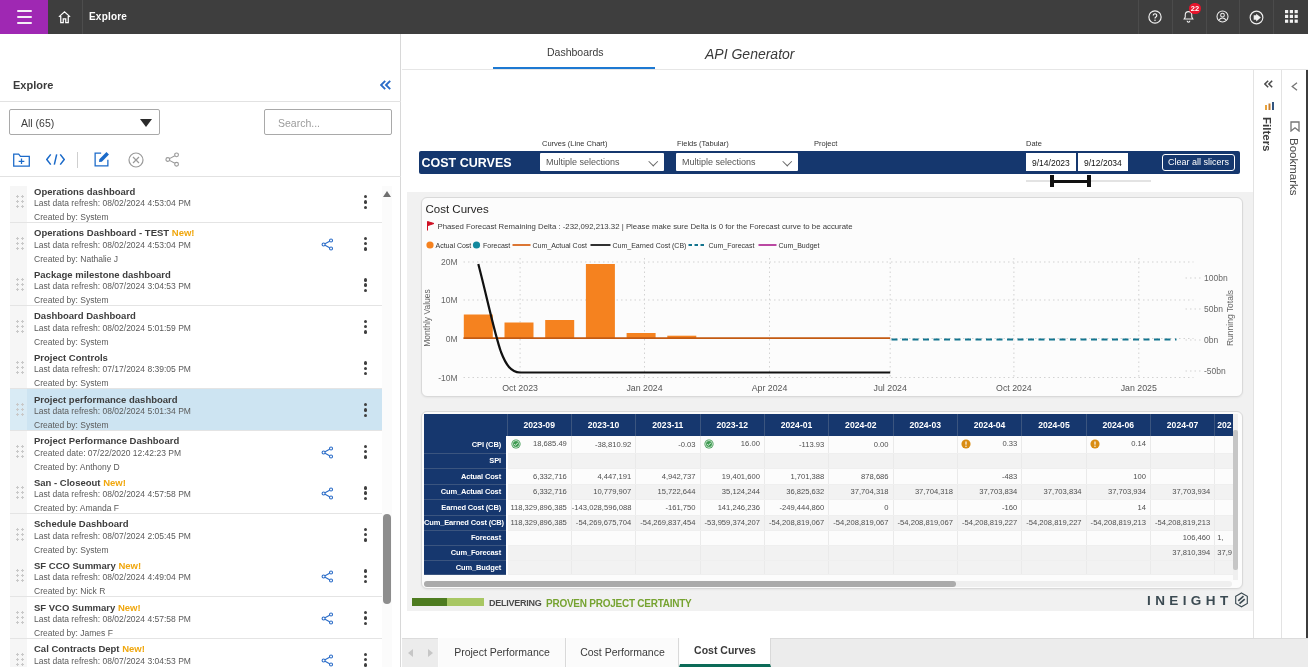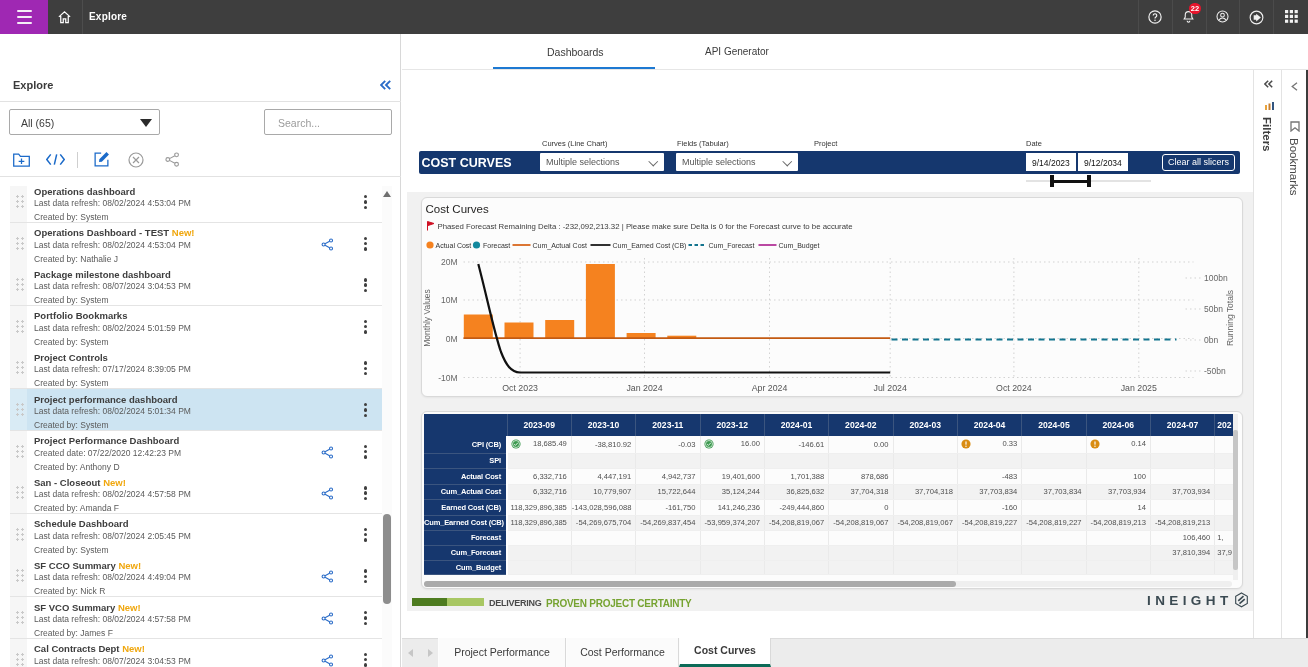--- a/index.html
+++ b/index.html
@@ -48,21 +48,21 @@
   .rdots { position:absolute; left:354px; top:14px; width:4px; height:14px; }
   .rdots i { position:absolute; left:0; width:3.4px; height:3.4px; border-radius:50%; background:#3f3f3f; }
 
   
   #lscroll { left:382px; top:186px; width:10px; height:481px; background:#fbfbfb; }
   #lthumb { left:383px; top:514px; width:8px; height:90px; background:#8d8d8d; border-radius:4px; }
 
   
   #main-tabs { left:402px; top:34px; width:906px; height:36px; background:#fff; border-bottom:1px solid #e6e6e6; }
   #tab-dash { left:547px; top:45.5px; font-size:10.5px; color:#3b3b3b; }
-  #tab-api { left:705px; top:45.5px; font-size:10px; color:#3b3b3b; }
+  #tab-api { left:705px; top:45.5px; font-size:14px; color:#3b3b3b;font-style:italic; }
   #tab-underline { left:493px; top:66.5px; width:162px; height:2.5px; background:#1d79d2; }
 
   
   #report-white { left:402px; top:70px; width:851px; height:122px; background:#ffffff; }
   #report-gray { left:407px; top:192px; width:846.3px; height:419px; background:#f1f1f1; }
   #report-white2 { left:402px; top:611px; width:851px; height:27px; background:#fff; }
 
   
   .sl-label { font-size:7.5px; color:#333; }
 
@@ -251,21 +251,21 @@
   <div class="dmeta">Last data refresh: 08/07/2024 3:04:53 PM<br>Created by: System</div>
   <div class="rdots">
           <i style="top:0"></i>
           <i style="top:5.3px"></i>
           <i style="top:10.6px"></i>
         </div>
 </div>
 <div class="drow" style="top:119.8px">
   <div class="handle"></div>
         <div class="hdots"></div>
-  <div class="dtitle">Portfolio Bookmarks</div>
+  <div class="dtitle">Dashboard Dashboard</div>
   <div class="dmeta">Last data refresh: 08/02/2024 5:01:59 PM<br>Created by: System</div>
   <div class="rdots">
           <i style="top:0"></i>
           <i style="top:5.3px"></i>
           <i style="top:10.6px"></i>
         </div>
 </div>
 <div class="drow" style="top:161.4px">
   <div class="handle"></div>
         <div class="hdots"></div>
@@ -525,21 +525,21 @@
                   <circle cx="12" cy="12" r="8.4" fill="none" stroke="#fff" stroke-width="1.6"></circle>
                   <path d="M7.5 12.2 L10.7 15.3 L16.5 9" stroke="#fff" stroke-width="2" fill="none"></path>
                 </svg></span>18,685.49</td>
             <td>-38,810.92</td>
             <td>-0.03</td>
             <td><span class="icwrap"><svg class="cicon" width="10" height="10" viewBox="0 0 24 24">
                   <circle cx="12" cy="12" r="11" fill="#3d9a50"></circle>
                   <circle cx="12" cy="12" r="8.4" fill="none" stroke="#fff" stroke-width="1.6"></circle>
                   <path d="M7.5 12.2 L10.7 15.3 L16.5 9" stroke="#fff" stroke-width="2" fill="none"></path>
                 </svg></span>16.00</td>
-            <td>-146.61</td>
+            <td>-113.93</td>
             <td>0.00</td>
             <td></td>
             <td><span class="icwrap"><svg class="cicon" width="10" height="10" viewBox="0 0 24 24">
                   <circle cx="12" cy="12" r="11" fill="#d98c12"></circle>
                   <rect x="10.6" y="5.5" width="2.8" height="8.5" rx="1.4" fill="#fff"></rect>
                   <circle cx="12" cy="17.3" r="1.7" fill="#fff"></circle>
                 </svg></span>0.33</td>
             <td></td>
             <td><span class="icwrap"><svg class="cicon" width="10" height="10" viewBox="0 0 24 24">
                   <circle cx="12" cy="12" r="11" fill="#d98c12"></circle>

